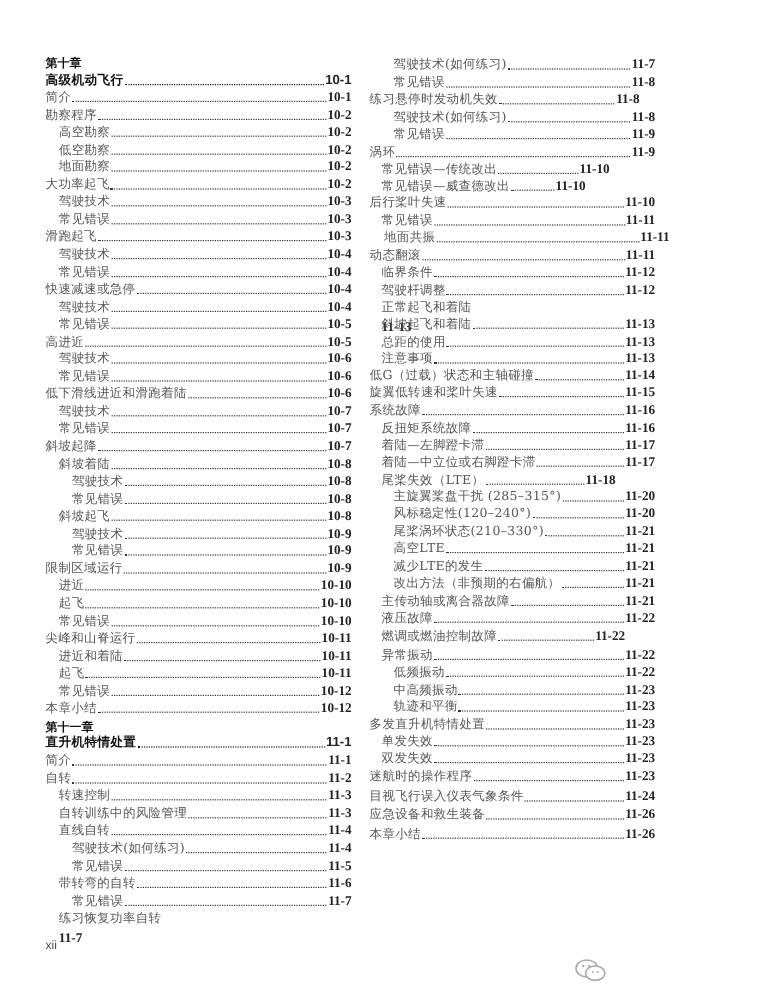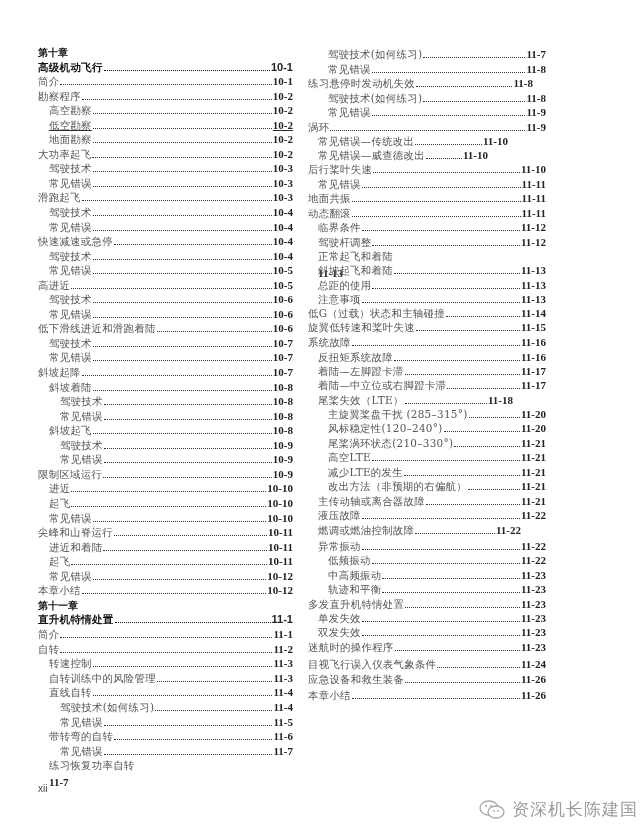--- a/index.html
+++ b/index.html
@@ -62,21 +62,21 @@
       <div class="row" style="top: 89.55px; left: 0px; width: 255px;">
         <span class="t">勘察程序</span>
         <span class="dots"></span>
         <span class="p">10-2</span>
       </div>
       <div class="row" style="top: 104.1px; left: 11px; width: 244px;">
         <span class="t">高空勘察</span>
         <span class="dots"></span>
         <span class="p">10-2</span>
       </div>
-      <div class="row" style="top: 118.65px; left: 11px; width: 244px; text-decoration: underline;">
+      <div class="row" style="top: 118.65px; left: 11px; width: 244px;">
         <span class="t">低空勘察</span>
         <span class="dots"></span>
         <span class="p">10-2</span>
       </div>
       <div class="row" style="top: 133.2px; left: 11px; width: 244px;">
         <span class="t">地面勘察</span>
         <span class="dots"></span>
         <span class="p">10-2</span>
       </div>
       <div class="row" style="top: 147.75px; left: 0px; width: 255px;">
@@ -341,21 +341,21 @@
       <div class="row" style="top: 163px; left: 0px; width: 238px;">
         <span class="t">后行桨叶失速</span>
         <span class="dots"></span>
         <span class="p">11-10</span>
       </div>
       <div class="row" style="top: 178px; left: 10px; width: 228px;">
         <span class="t">常见错误</span>
         <span class="dots"></span>
         <span class="p">11-11</span>
       </div>
-      <div class="row" style="top: 192px; left: 0px; width: 238px;">
+      <div class="row" style="top: 192px; left: 12px; width: 238px;">
         <span class="t">地面共振</span>
         <span class="dots"></span>
         <span class="p">11-11</span>
       </div>
       <div class="row" style="top: 207px; left: 0px; width: 238px;">
         <span class="t">动态翻滚</span>
         <span class="dots"></span>
         <span class="p">11-11</span>
       </div>
       <div class="row" style="top: 221px; left: 10px; width: 228px;">
@@ -530,14 +530,13 @@
 
 <div class="watermark">
   <svg class="wm-icon" viewBox="0 0 28 22">
     <ellipse cx="11" cy="9" rx="9" ry="7" fill="none" stroke="#aaa" stroke-width="1.4"></ellipse>
     <ellipse cx="18" cy="13" rx="8" ry="6" fill="#fff" stroke="#aaa" stroke-width="1.4"></ellipse>
     <circle cx="8" cy="7" r="1" fill="#aaa"></circle>
       <circle cx="13" cy="7" r="1" fill="#aaa"></circle>
     <circle cx="16" cy="12" r="0.9" fill="#aaa"></circle>
       <circle cx="20" cy="12" r="0.9" fill="#aaa"></circle>
   </svg>
-  <span>资深机长陈建国</span>
 </div>
 
 </body></html>

